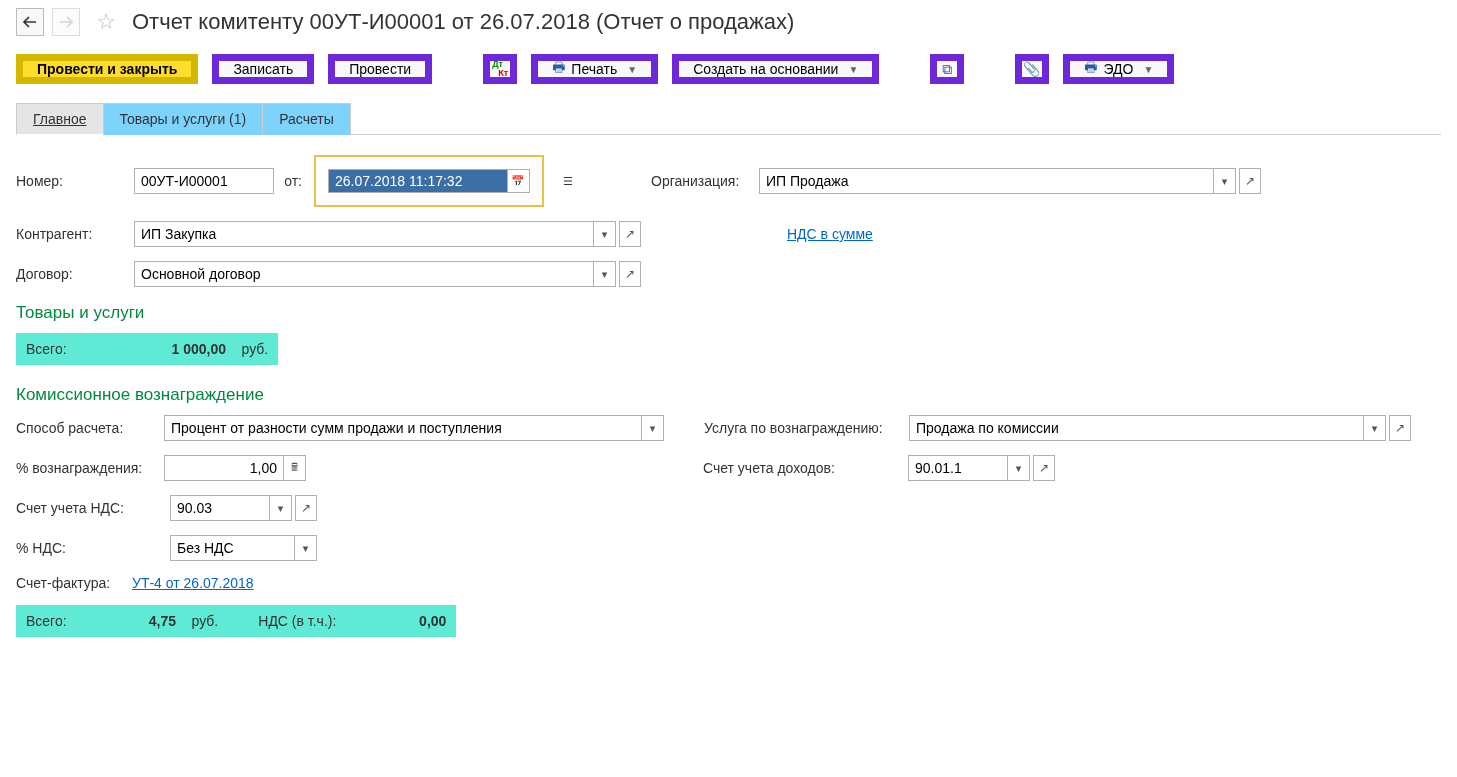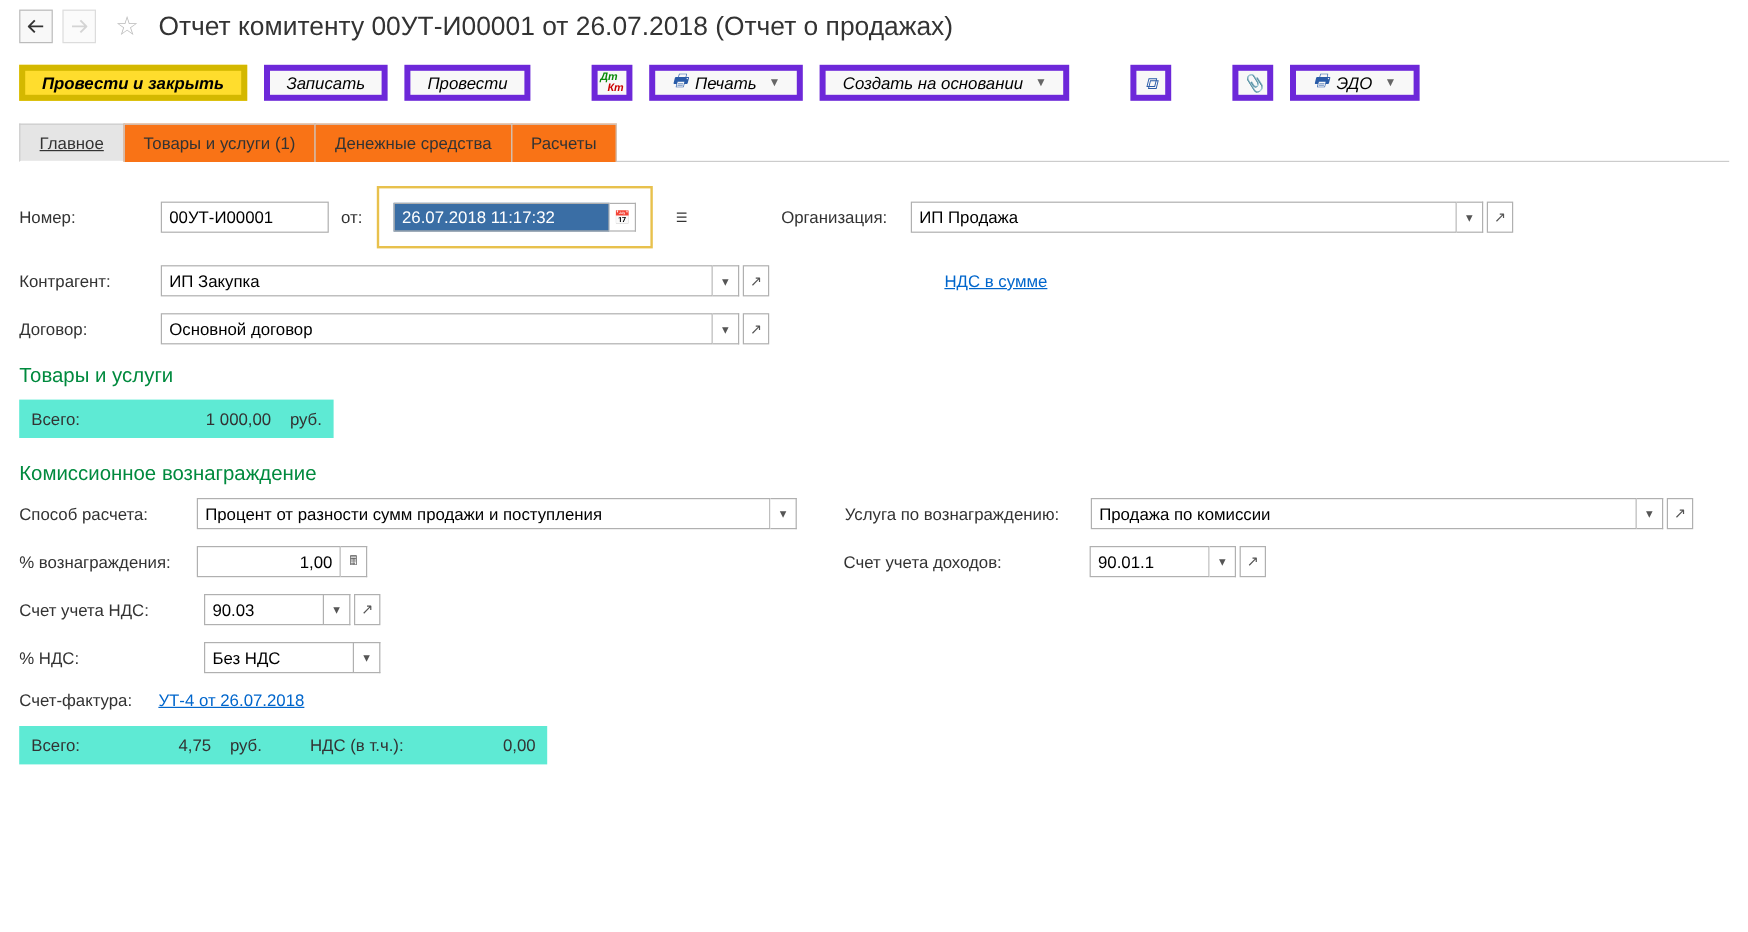--- a/index.html
+++ b/index.html
@@ -4,44 +4,44 @@
 <style>
 * { box-sizing: border-box; margin: 0; padding: 0; }
 body { font-family: Arial, sans-serif; font-size: 14px; background: #fff; color: #333; }
 .container { padding: 8px 16px; width: 1457px; }
 .header-row { display: flex; align-items: center; gap: 8px; margin-bottom: 18px; }
 .nav-arrow { width: 28px; height: 28px; border: 1px solid #bbb; background: #f8f8f8; display: inline-flex; align-items: center; justify-content: center; cursor: pointer; }
 .nav-arrow.disabled { opacity: 0.5; color: #aaa; }
 .star-icon { width: 24px; height: 24px; display: inline-flex; align-items: center; justify-content: center; color: #bbb; font-size: 22px; margin: 0 6px; }
 .page-title { font-size: 22px; font-weight: normal; color: #333; }
 .toolbar { display: flex; align-items: center; gap: 14px; margin-bottom: 18px; }
-.btn { height: 30px; padding: 0 14px; border: 5px solid #6d28d9; background: #f8f8f8; cursor: pointer; font-size: 14px; display: inline-flex; align-items: center; gap: 6px; font-style: italic; }
+.btn { height: 30px; padding: 0 14px; border: 7px solid #6d28d9; background: #f8f8f8; cursor: pointer; font-size: 14px; display: inline-flex; align-items: center; gap: 6px; }
 .btn-yellow { background: #ffdd2d; border-color: #d4b800; font-weight: bold; }
 .btn-icon { width: 34px; padding: 0; justify-content: center; margin-left: 37px; }
 .btn .caret { font-size: 10px; color: #666; margin-left: 4px; }
 .tabs { display: flex; border-bottom: 1px solid #ccc; margin-bottom: 16px; }
-.tab { padding: 7px 16px; border: 1px solid #ccc; border-bottom: none; margin-right: -1px; background: #f97316; cursor: pointer; position: relative; top: 1px; }
+.tab { padding: 7px 16px; border: 1px solid #ccc; border-bottom: none; margin-right: -1px; background: #7dd3fc; cursor: pointer; position: relative; top: 1px; }
 .tab.active { background: #e5e5e5; border-bottom: 1px solid #fff; text-decoration: underline; }
 .form-area { padding: 4px 0; }
 .form-row { display: flex; align-items: center; margin-bottom: 14px; gap: 6px; }
 .label { color: #333; }
 .w-nomer { width: 112px; display: inline-block; }
 .w-ot { width: 28px; text-align: right; padding-right: 6px; }
 .field-group { display: inline-flex; align-items: flex-end; }
 .field-input { height: 26px; border: 1px solid #b0b0b0; padding: 0 6px; font-size: 14px; background: #fff; }
 .field-btn { width: 22px; height: 26px; border: 1px solid #b0b0b0; border-left: none; background: #fff; display: inline-flex; align-items: center; justify-content: center; cursor: pointer; font-size: 11px; color: #555; }
 .field-btn.sep { margin-left: 3px; border-left: 1px solid #b0b0b0; }
 .highlighted-group { border: 2px solid #e8c14d; display: inline-flex; padding: 12px; margin-right: 4px; }
 .highlighted-group .field-input { border: 1px solid #b0b0b0; height: 24px;}
 .highlighted-input { background: #3a6ea5; color: #fff; }
 .link { color: #0066cc; text-decoration: underline; cursor: pointer; text-align: center; }
 .section-title { color: #008a3e; font-size: 17px; margin: 16px 0 10px; }
 .summary-box { background: #5eead4; padding: 8px 10px; display: inline-flex; align-items: flex-end; gap: 30px; margin-bottom: 4px; }
 .summary-box .label-b { width: 100px; }
-.summary-box .val { text-align: right; display: inline-block; }
+.summary-box .val { text-align: right; display: inline-block; font-weight: bold; }
 .row-left { display: flex; align-items: center; }
 .row-right { display: flex; align-items: center; margin-left: 40px; }
 .form-row-split { display: flex; align-items: center; margin-bottom: 14px; }
 .w-sposob { width: 148px; display: inline-block; }
 .w-usluga { width: 205px; display: inline-block; }
 .icon-ext { font-size: 12px; }
 .dtkt {font-size: 9px; line-height: 9px; font-weight:bold; text-align:left;}
 .dtkt .d{color:#0a8a0a;}
 .dtkt .k{color:#c00; margin-left:6px;}
 .printer-icon{color:#2a5ca8;}
@@ -92,21 +92,20 @@
     <button class="btn">
       <span style="color:#2a5ca8">🖶</span>
       <span>ЭДО</span>
       <span class="caret">▼</span>
     </button>
   </div>
 
   <div class="tabs">
     <div class="tab active">Главное</div>
     <div class="tab">Товары и услуги (1)</div>
-    <div class="tab">Денежные средства</div>
     <div class="tab">Расчеты</div>
   </div>
 
   <div class="form-area">
 
     <div class="form-row">
       <span class="label w-nomer">Номер:</span>
       <input class="field-input" style="width: 140px;" value="00УТ-И00001">
       <span class="label w-ot">от:</span>
       <span class="highlighted-group">

